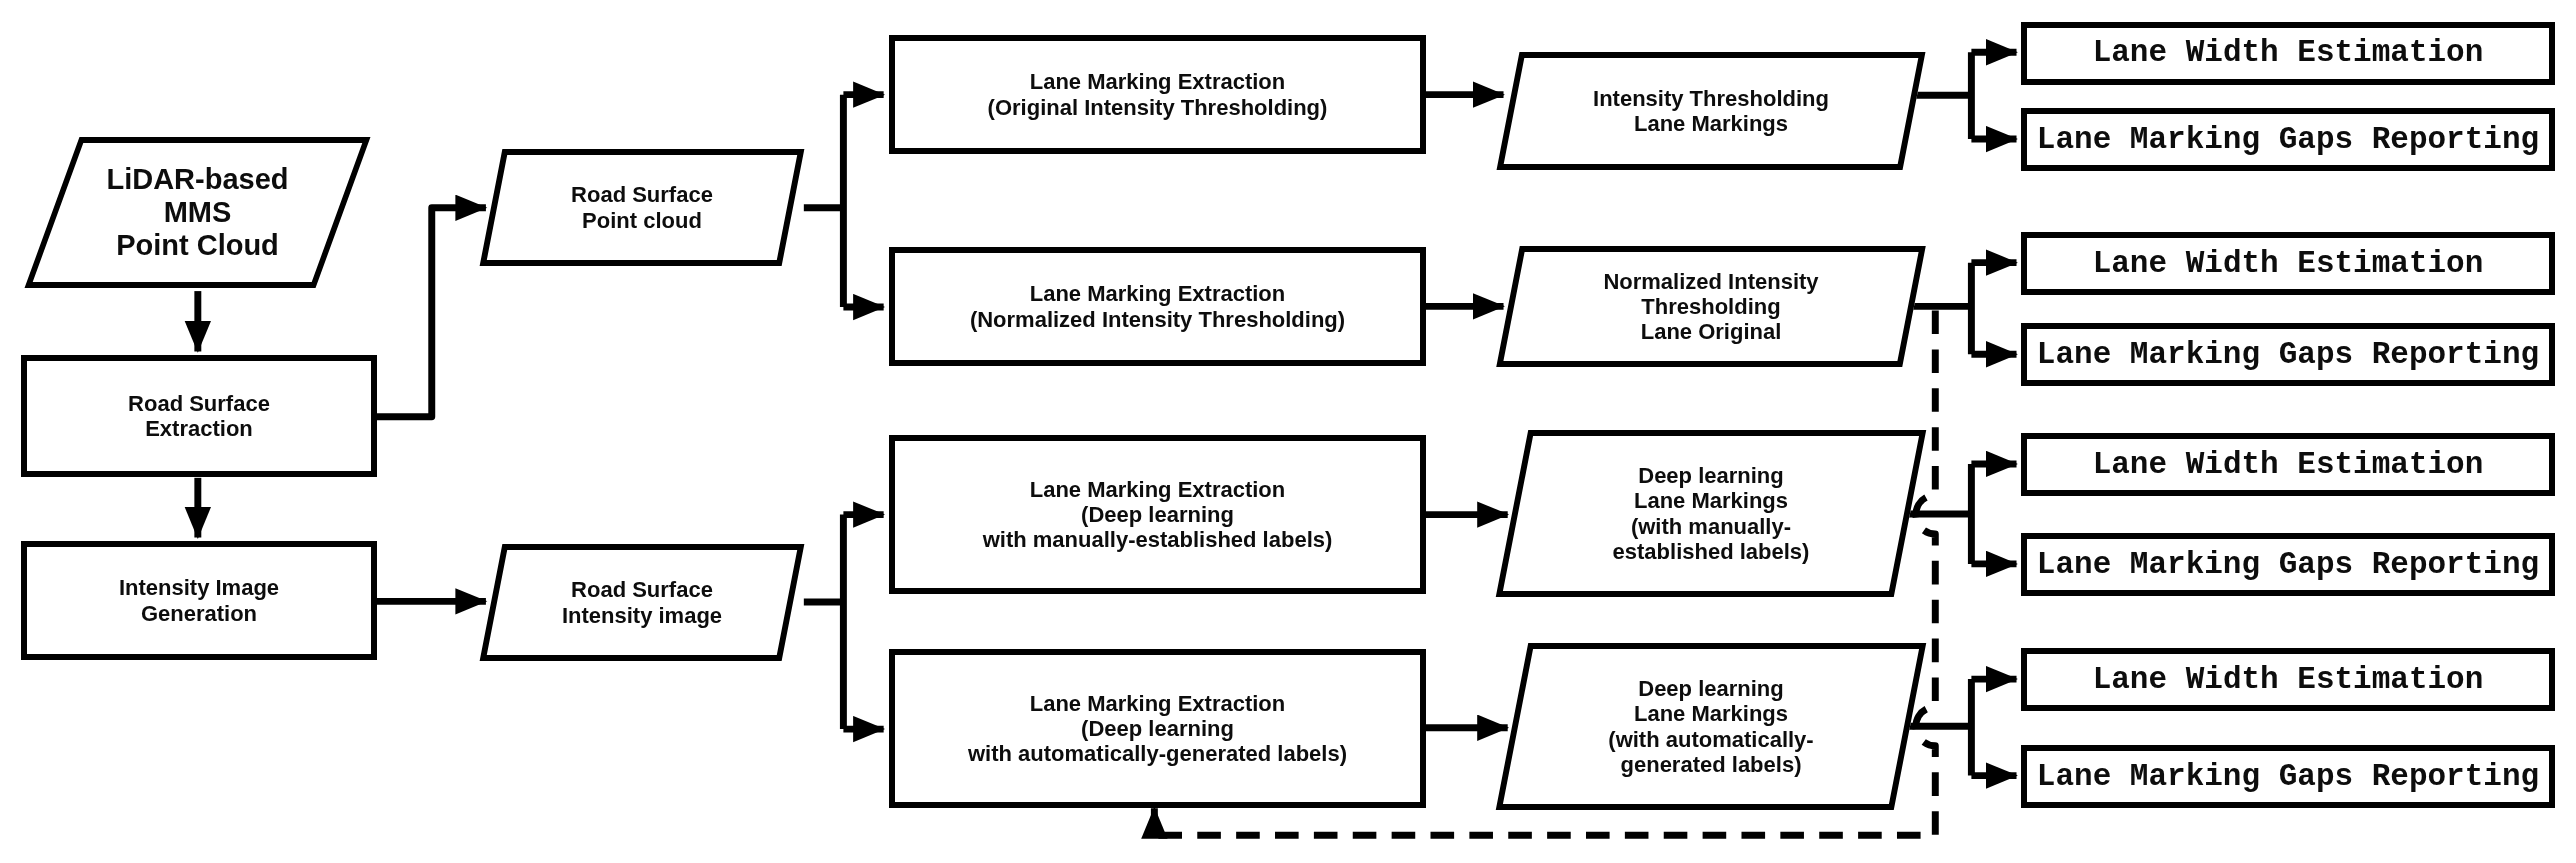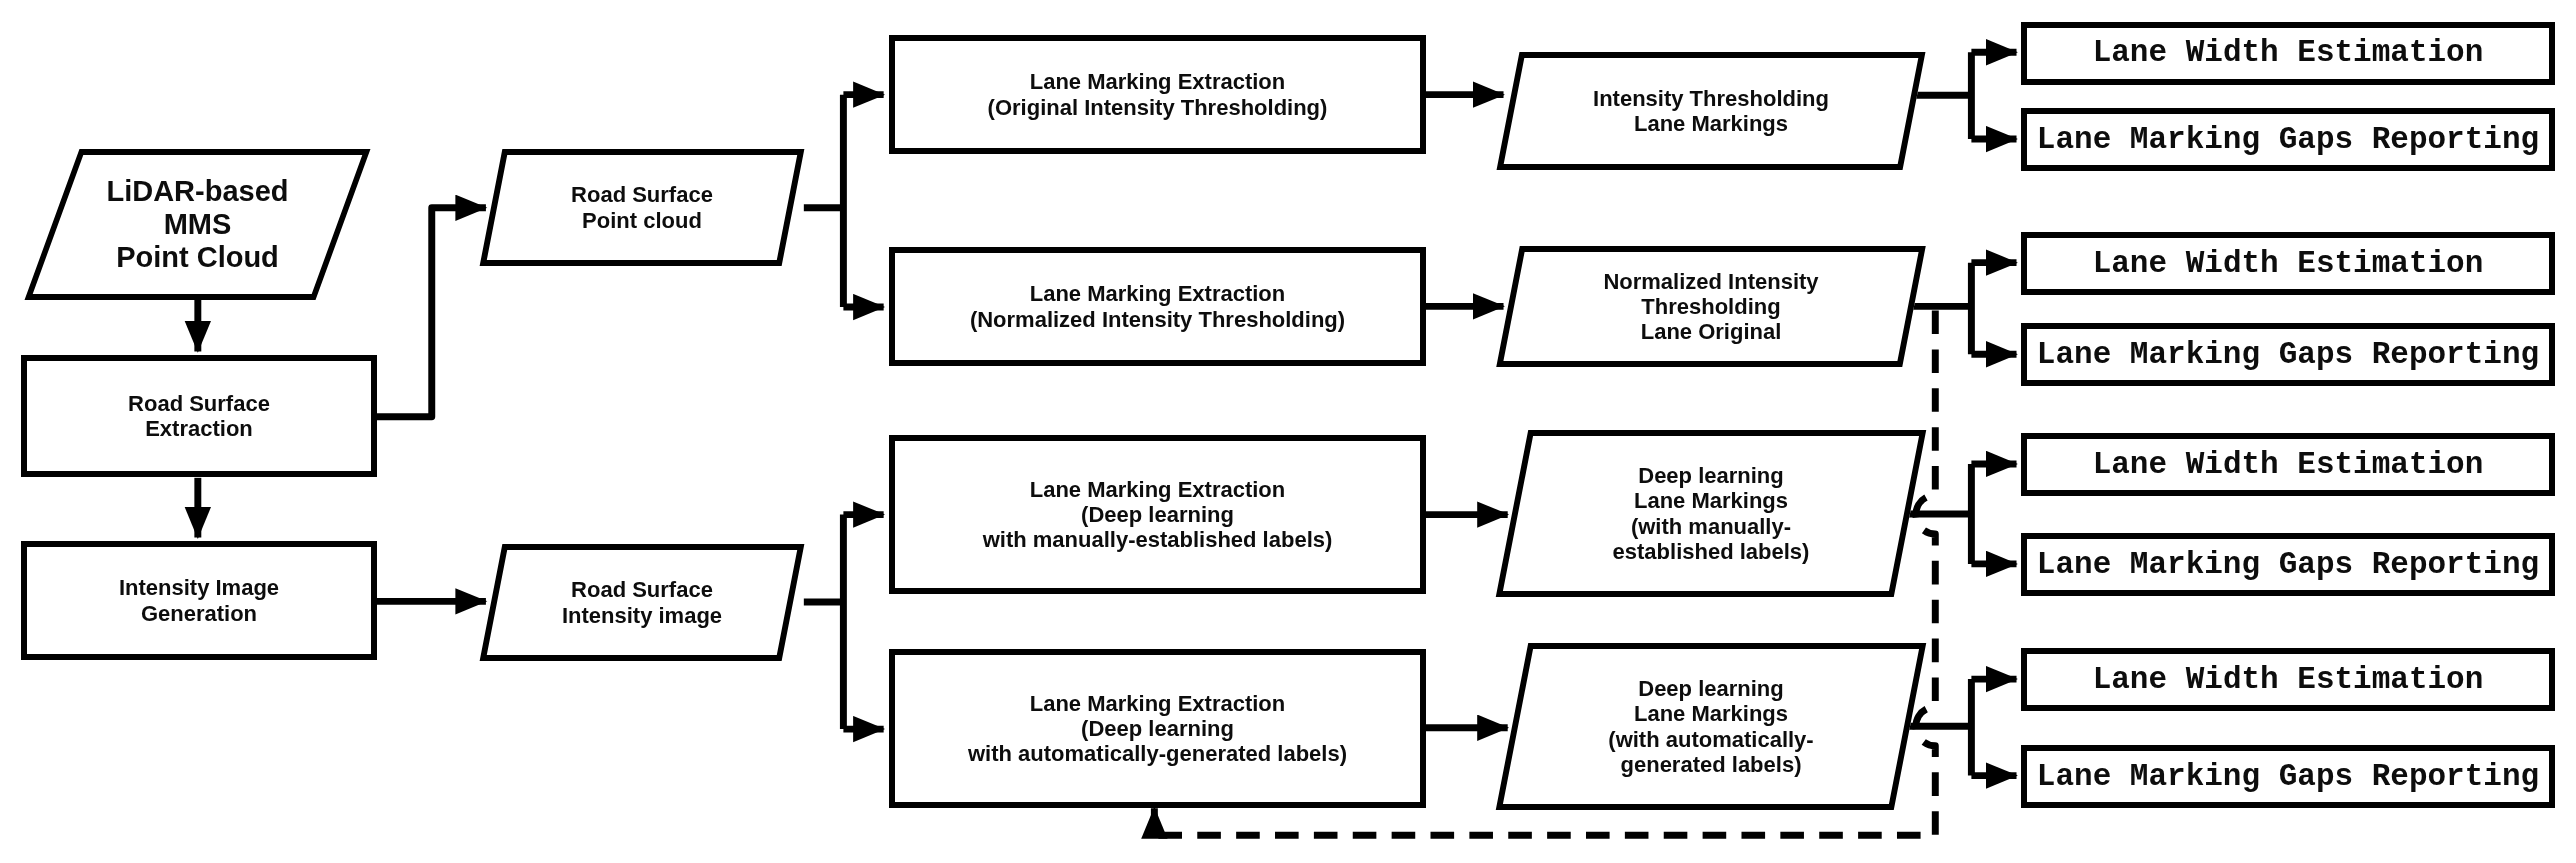--- a/index.html
+++ b/index.html
@@ -83,21 +83,21 @@
       <path class="c" d="M2840 1117 H2905" marker-end="url(#ah)"></path>
     </g>
 
     <g>
 
       <path class="c dash" d="M2788 447 V713 A28 28 0 0 0 2788 769 V1018 A28 28 0 0 0 2788 1074 V1203 H1666"></path>
       <path class="c" d="M1663 1203 V1164" marker-end="url(#ah)"></path>
     </g>
   </svg>
 
-  <div class="node para" style="left:24px;top:137px;width:347px;height:151px;--inset:28px;--skew:-20deg;font-size:29px;margin-top:12px;">
+  <div class="node para" style="left:24px;top:137px;width:347px;height:151px;--inset:28px;--skew:-20deg;font-size:29px;">
     <div class="skin"></div>
     <div class="lbl">LiDAR-based
 MMS
 Point Cloud</div>
   </div>
 
   <div class="node rect" style="left:21px;top:355px;width:344px;height:110px;">
     <div class="lbl">Road Surface
 Extraction</div>
   </div>

